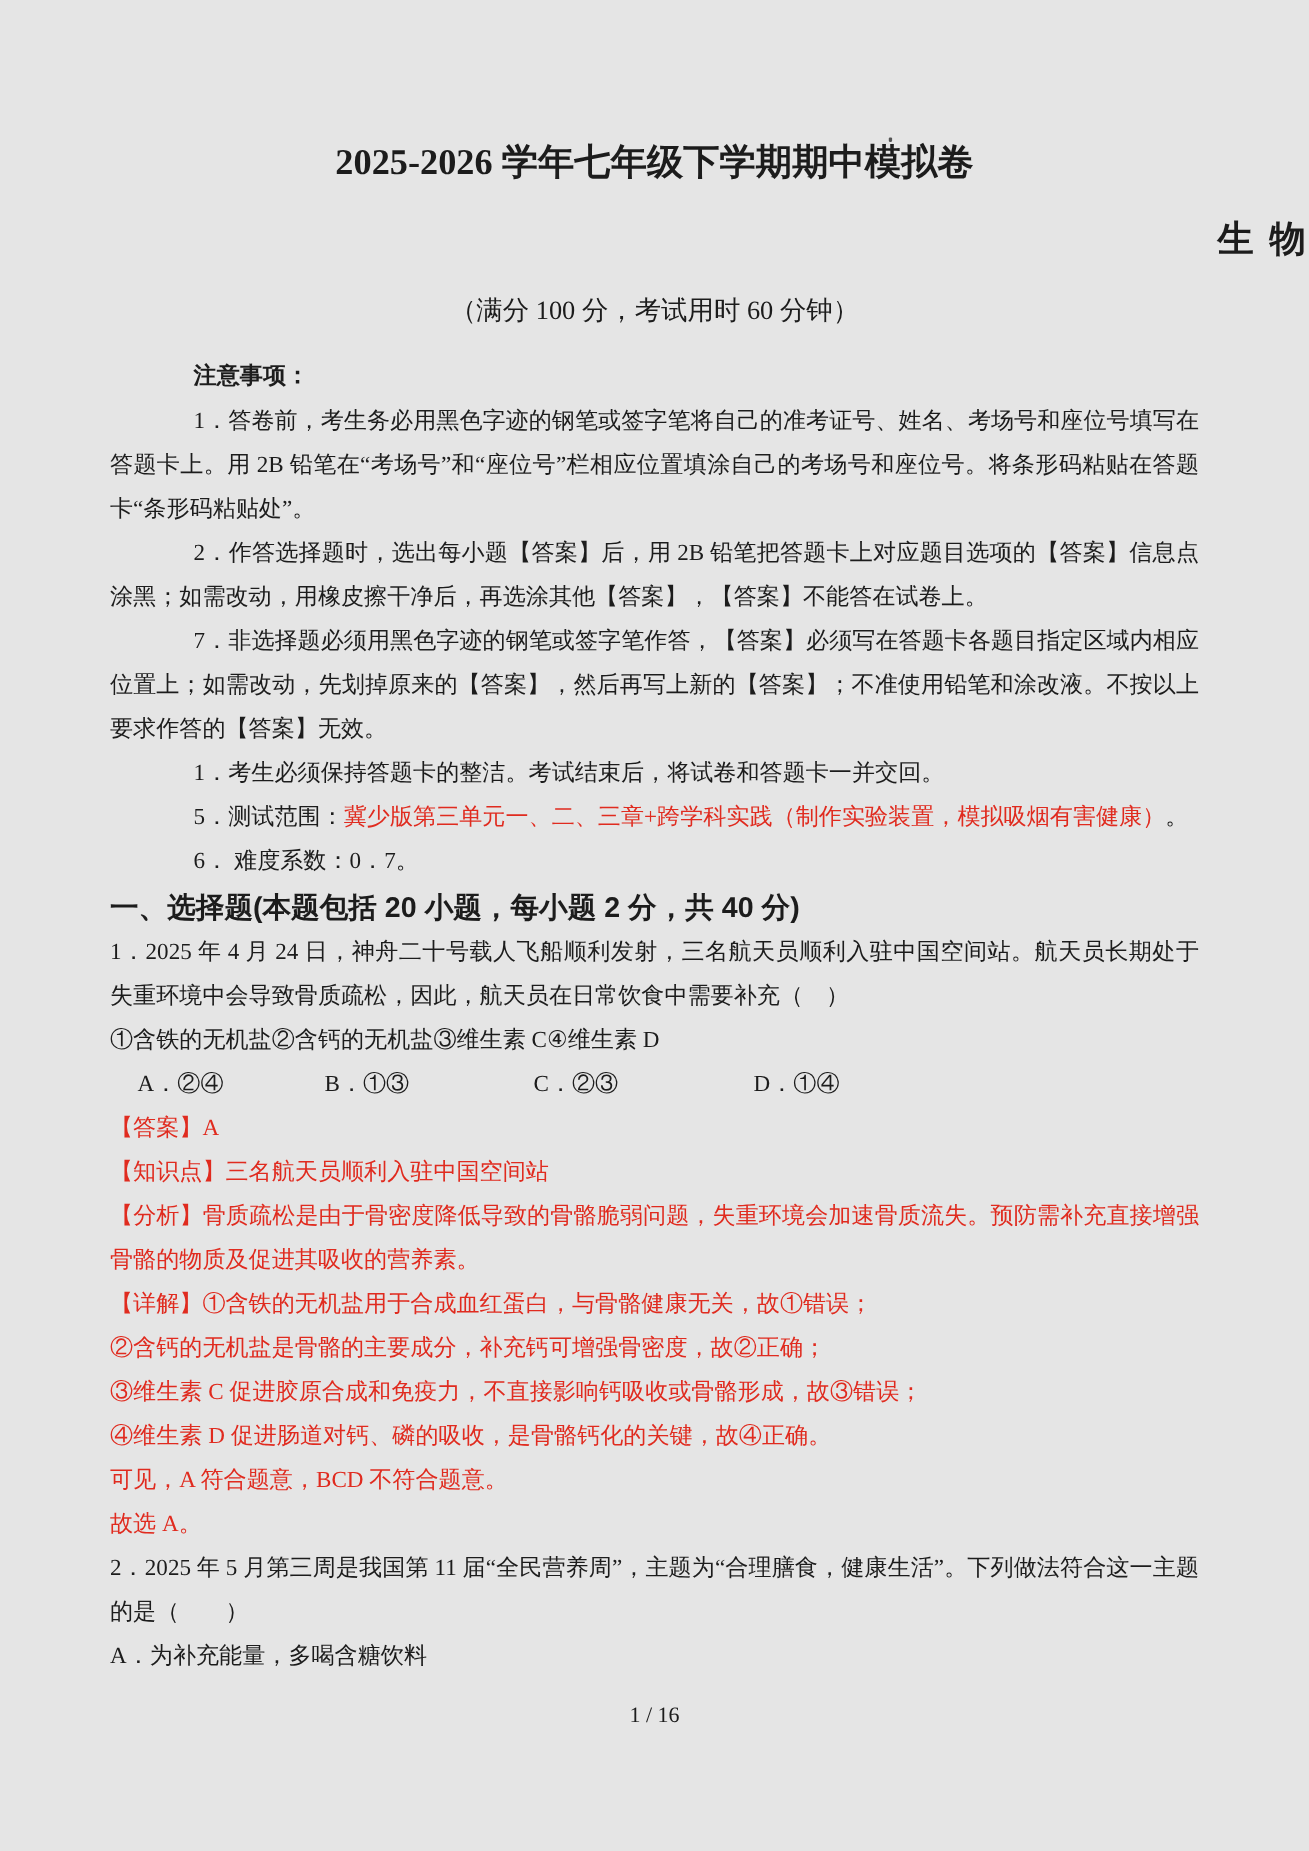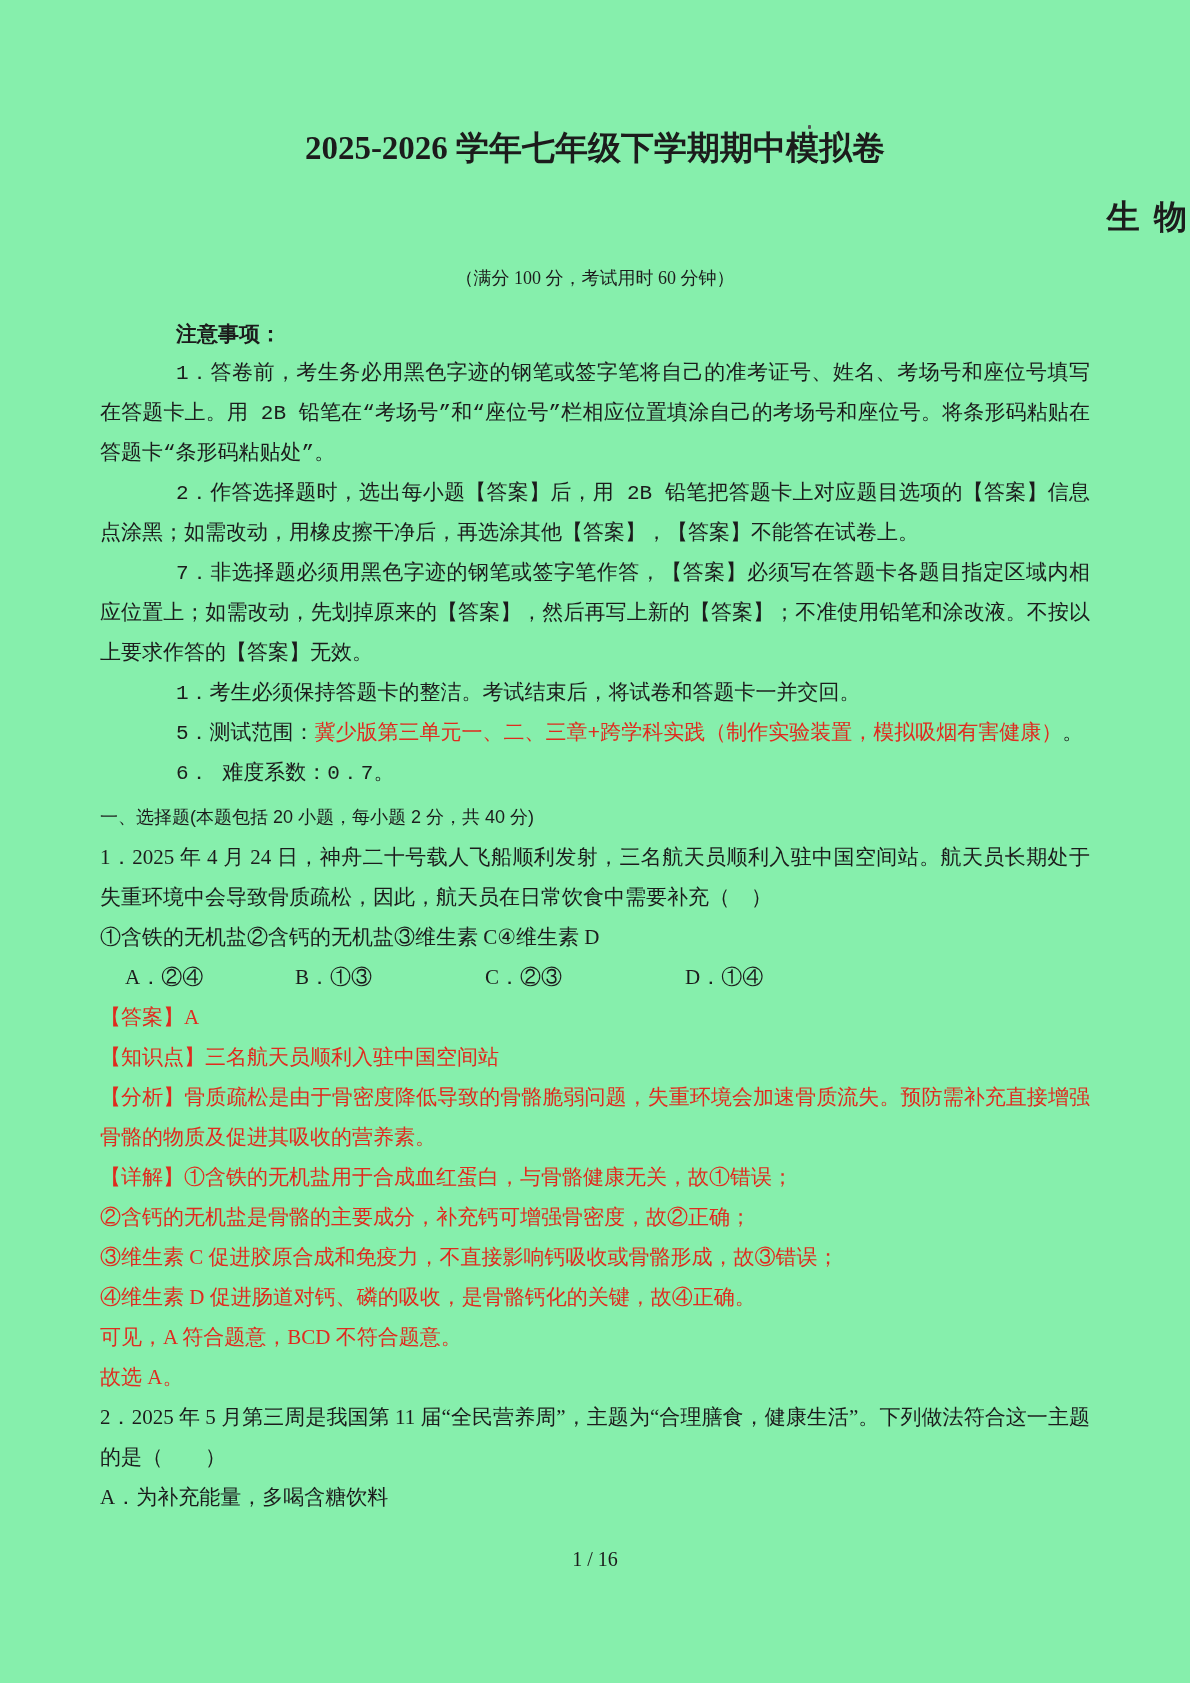--- a/index.html
+++ b/index.html
@@ -5,21 +5,21 @@
   html, body {
     margin: 0;
     padding: 0;
     background: #ffffff;
   }
   .page {
     position: relative;
     width: 1190px;
     height: 1683px;
     margin: 0 auto;
-    background: #86efac;
+    background: #e5e5e5;
     color: #1c1c1c;
     font-family: "Liberation Serif", "DejaVu Serif", serif;
     overflow: hidden;
   }
   .doc-title {
     margin: 126px 0 0;
     text-align: center;
     font-size: 33px;
     font-weight: 700;
     line-height: 1.35;
@@ -27,41 +27,41 @@
   .doc-subject {
     margin: 24px 0 0;
     text-align: right;
     font-size: 33px;
     font-weight: 700;
     letter-spacing: 3px;
   }
   .doc-meta {
     margin: 26px 0 0;
     text-align: center;
-    font-size: 18px;
+    font-size: 24px;
   }
   .content {
     margin: 24px 100px 0;
     font-size: 21px;
     line-height: 40px;
   }
   .content p {
     margin: 0;
     text-align: justify;
   }
-  .indent { text-indent: 76px; font-family: Liberation Mono, monospace; }
+  .indent { text-indent: 76px; }
   .notes-heading {
     font-family: "Liberation Sans", "DejaVu Sans", sans-serif;
     font-weight: 700;
     text-indent: 76px;
   }
   .section-heading {
     font-family: "Liberation Sans", "DejaVu Sans", sans-serif;
-    font-weight: 400;
-    font-size: 18px;
+    font-weight: 700;
+    font-size: 26px;
     margin-top: 3px !important;
     text-align: left !important;
   }
   .red { color: #e02b1f; }
   .options-row {
     display: flex;
     padding-left: 25px;
     text-align: right;
   }
   .opt-a { width: 170px; }

